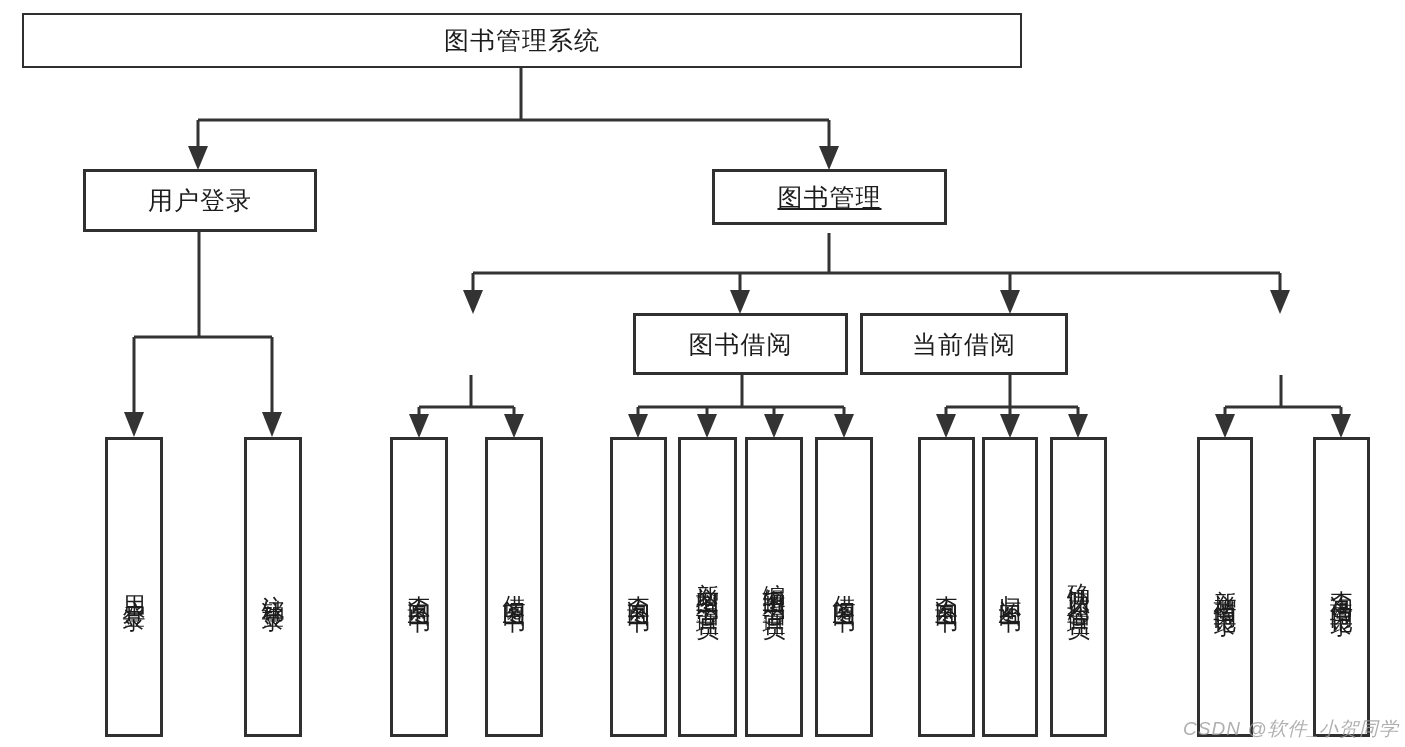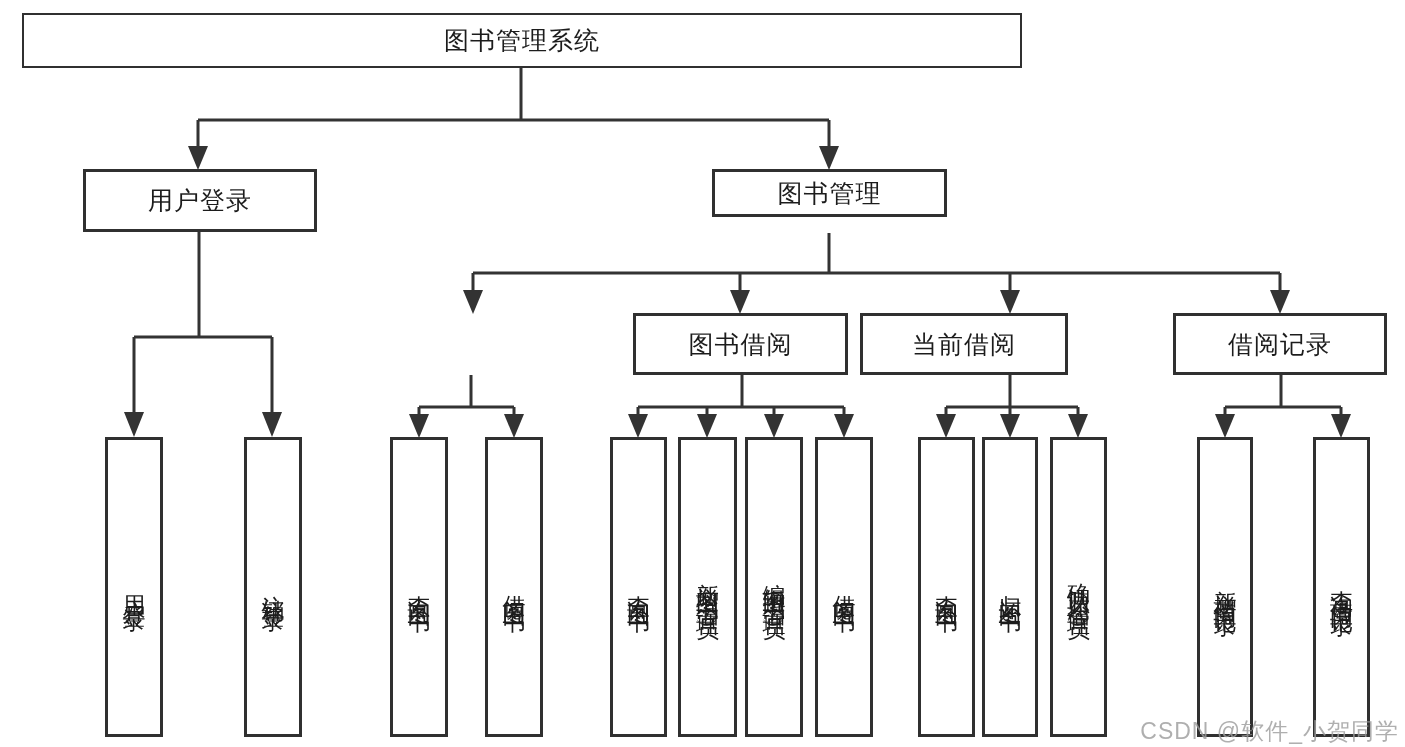--- a/index.html
+++ b/index.html
@@ -33,25 +33,26 @@
     text-orientation:mixed;
     font-size:23px;
     letter-spacing:5px;
     line-height:1;
     padding:8px 0;
     text-align:center;
   }
   #watermark{
     position:absolute;
     right:6px;top:716px;
-    font-size:23px;
+    font-size:19px;
     color:rgba(158,158,158,0.82);
     letter-spacing:1px;
     z-index:5;
     white-space:nowrap;
+    font-style:italic;
   }
 </style>
 </head>
 <body>
 
 <div id="canvas">
 
   <svg id="connectors" viewBox="0 0 1405 747" xmlns="http://www.w3.org/2000/svg">
     <g stroke="#333333" stroke-width="3" fill="none">
 
@@ -88,25 +89,24 @@
       <polygon points="1000,414 1020,414 1010,438"></polygon>
       <polygon points="1068,414 1088,414 1078,438"></polygon>
       <polygon points="1215,414 1235,414 1225,438"></polygon>
       <polygon points="1331,414 1351,414 1341,438"></polygon>
     </g>
   </svg>
 
   <div class="node hbox root" style="left:22px;top:13px;width:1000px;height:55px;">图书管理系统</div>
 
   <div class="node hbox" style="left:83px;top:169px;width:234px;height:63px;">用户登录</div>
-  <div class="node hbox" style="left:712px;top:169px;width:235px;height:48px;">图书管理</div>
+  <div class="node hbox" style="left:712px;top:169px;width:235px;height:56px;text-decoration:underline;">图书管理</div>
 
   <div class="node hbox" style="left:633px;top:313px;width:215px;height:62px;text-align:right;">图书借阅</div>
   <div class="node hbox" style="left:860px;top:313px;width:208px;height:62px;">当前借阅</div>
-  <div class="node hbox" style="left:1173px;top:313px;width:214px;height:62px;">借阅记录</div>
 
   <div class="node vbox" style="left:105px;width:58px;">用户登录</div>
   <div class="node vbox" style="left:244px;width:58px;">注销登录</div>
 
   <div class="node vbox" style="left:390px;width:58px;">查询图书</div>
   <div class="node vbox" style="left:485px;width:58px;">借阅图书</div>
 
   <div class="node vbox" style="left:610px;width:57px;">查询图书</div>
   <div class="node vbox" style="left:678px;width:59px;">新增图书（管理员）</div>
   <div class="node vbox" style="left:745px;width:58px;">编辑图书（管理员）</div>

